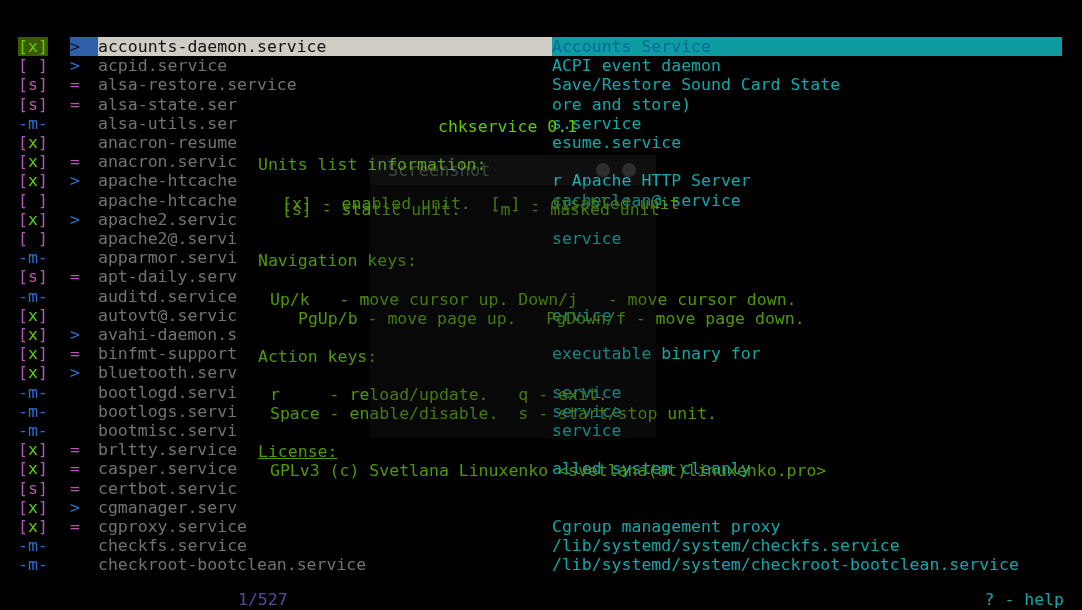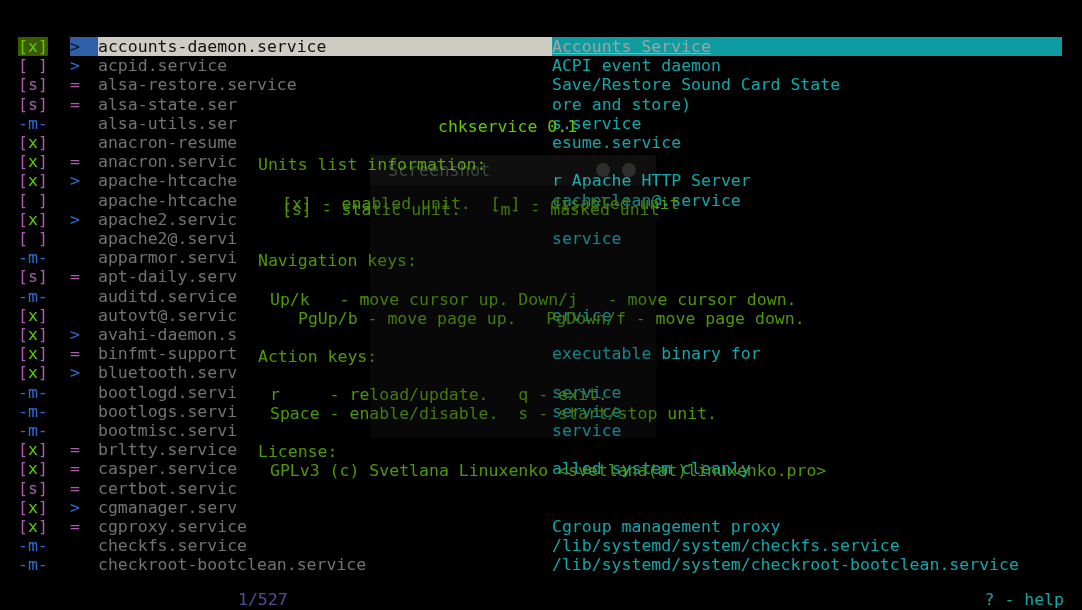--- a/index.html
+++ b/index.html
@@ -30,21 +30,21 @@
   .desc{position:absolute;left:552px;top:0;color:#11a8ab;}
 
   
   .row.sel .flag{background:#3b5a00;padding:0 0px;}
   .row.sel .flag .br{color:#5fcc00;}
   .row.sel .link{background:#2f5fa8;color:#0a1020;width:28px;}
   .sel-namebg{position:absolute;left:92px;top:0;width:460px;height:19.2px;background:#cfcdc3;}
   .row.sel .uname{color:#101010;z-index:2;}
   .sel-descbg{position:absolute;left:540px;top:0;width:522px;height:19.2px;background:#0e9ca0;}
   .sel-descpad{position:absolute;left:540px;top:0;width:12px;height:19.2px;background:#cfcdc3;}
-  .row.sel .desc{color:#a3a3a3;z-index:2;text-decoration:underline;}
+  .row.sel .desc{color:#0369a1;z-index:2;}
 
   
   .help{position:absolute;left:0;top:0;width:1082px;height:610px;white-space:pre;color:#4e9a06;}
   .help .ln{position:absolute;left:0;white-space:pre;text-align:center;}
   .help .title{color:#5fcc00;}
 
   
   .ghost{position:absolute;left:370px;top:155px;width:286px;height:283px;
          background:rgba(255,255,255,0.045);pointer-events:none;}
   .ghost .gbar{position:absolute;left:0;top:0;width:286px;height:30px;
@@ -105,21 +105,21 @@
     <div class="ln" style="left:282px;top:200px;">[s] - static unit.   -m- - masked unit</div>
 
     <div class="ln" style="left:258px;top:251px;">Navigation keys:</div>
     <div class="ln" style="left:270px;top:290px;">Up/k   - move cursor up. Down/j   - move cursor down.</div>
     <div class="ln" style="left:270px;top:309px;margin-left:28px;">PgUp/b - move page up.   PgDown/f - move page down.</div>
 
     <div class="ln" style="left:258px;top:347px;">Action keys:</div>
     <div class="ln" style="left:270px;top:385px;">r     - reload/update.   q - exit.</div>
     <div class="ln" style="left:270px;top:404px;">Space - enable/disable.  s - start/stop unit.</div>
 
-    <div class="ln" style="left:258px;top:442px;">License:</div>
+    <div class="ln" style="left:258px;top:442px;text-decoration:underline;">License:</div>
     <div class="ln" style="left:270px;top:461px;">GPLv3 (c) Svetlana Linuxenko &lt;svetlana(at)linuxenko.pro&gt;</div>
   </div>
 
   <div class="ghost">
     <div class="gbar">
       <div class="gtitle">Screenshot</div>
       <div class="gbtn gmin"></div>
       <div class="gbtn gcls"></div>
     </div>
     <div class="gbody"></div>

